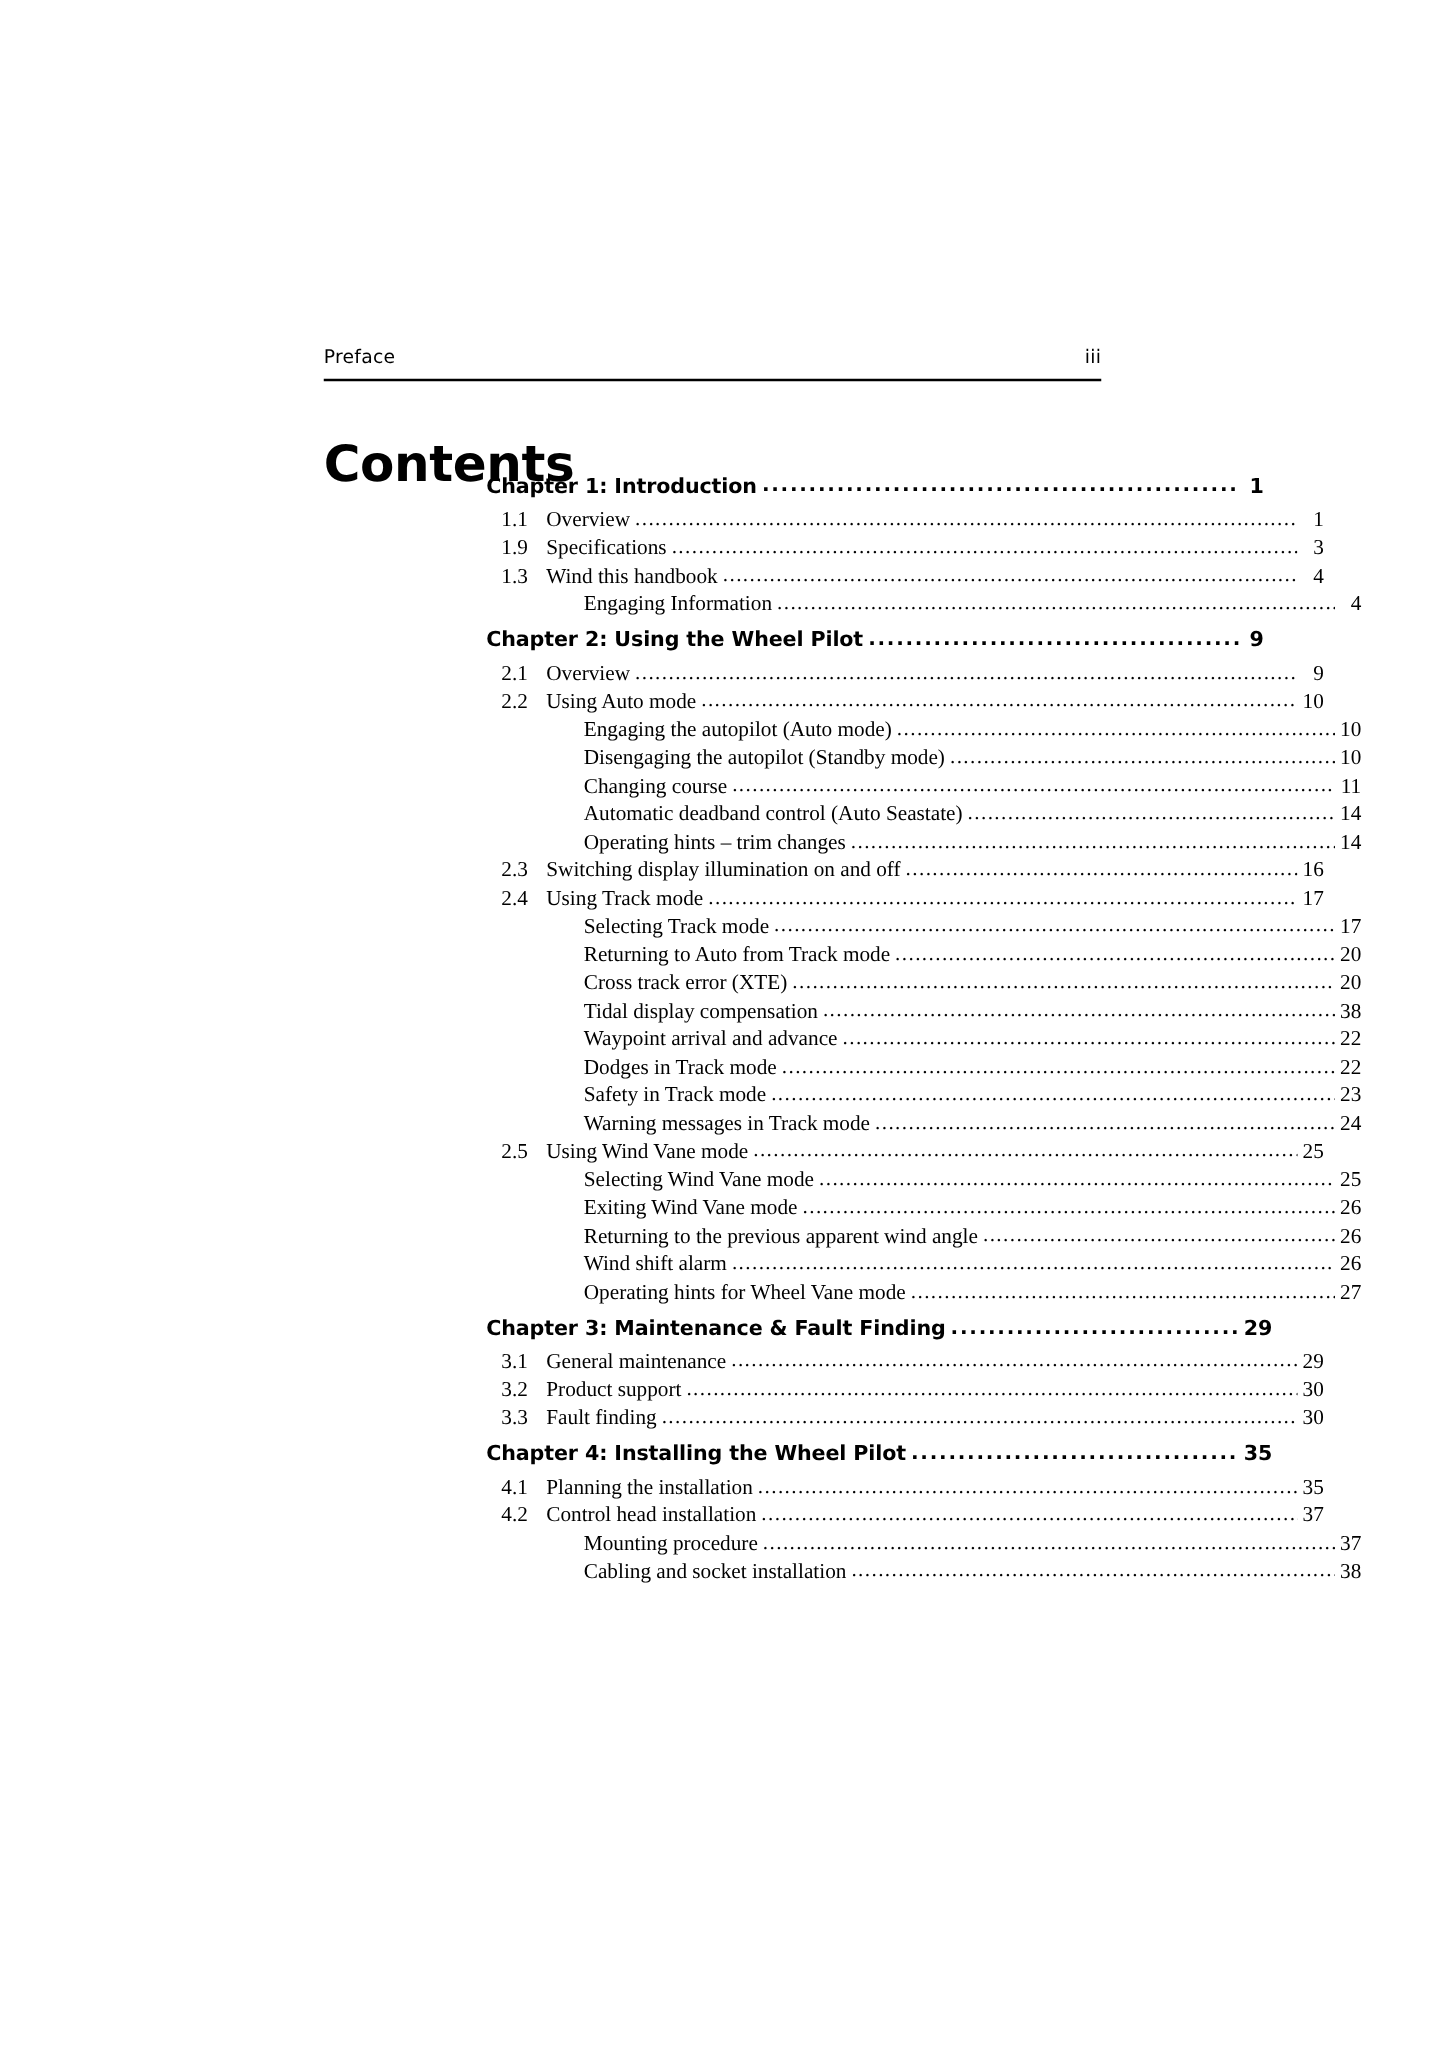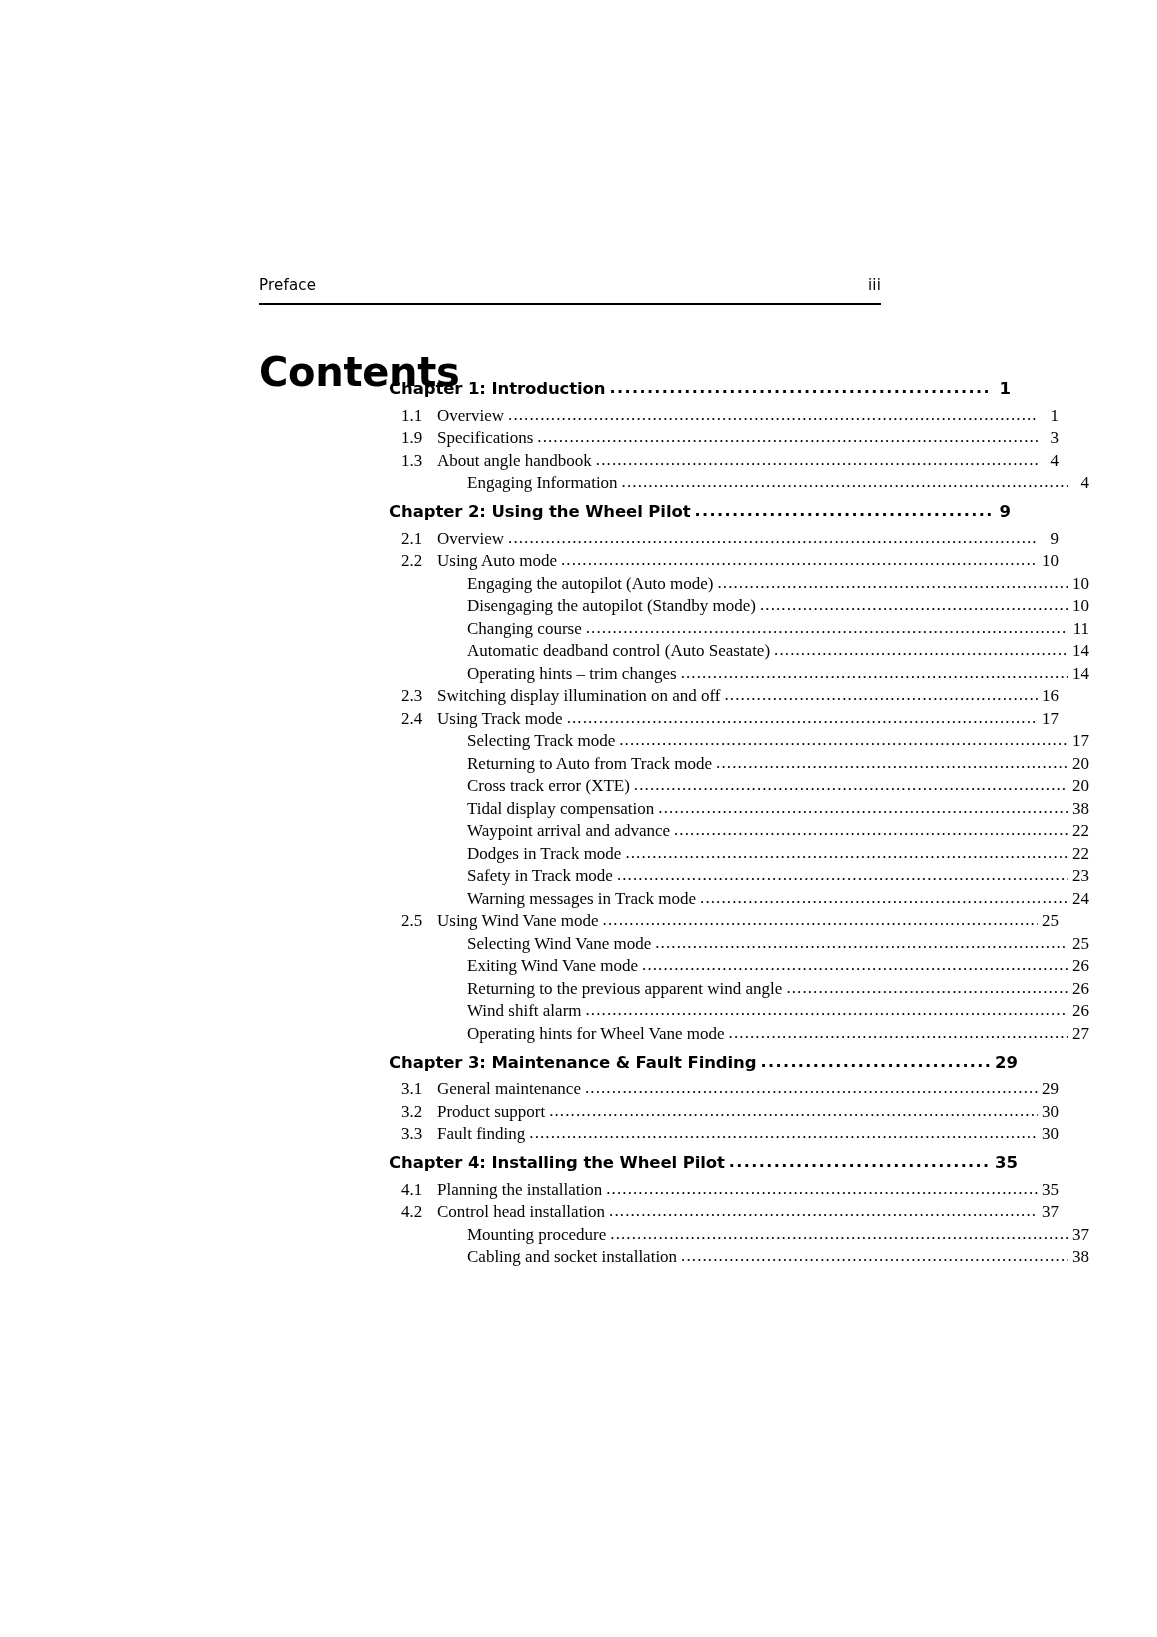--- a/index.html
+++ b/index.html
@@ -147,21 +147,21 @@
         <span class="page-no">1</span>
       </div>
       <div class="row sect">
         <span class="num">1.9</span>
         <span class="label">Specifications</span>
         <span class="dots">.......................................................................................................................................</span>
         <span class="page-no">3</span>
       </div>
       <div class="row sect">
         <span class="num">1.3</span>
-        <span class="label">About angle handbook</span>
+        <span class="label">Wind this handbook</span>
         <span class="dots">.......................................................................................................................................</span>
         <span class="page-no">4</span>
       </div>
       <div class="row topic">
         <span class="label">Engaging Information</span>
         <span class="dots">.......................................................................................................................................</span>
         <span class="page-no">4</span>
       </div>
       <div class="row chapter">
         <span class="label">Chapter 2: Using the Wheel Pilot</span>

